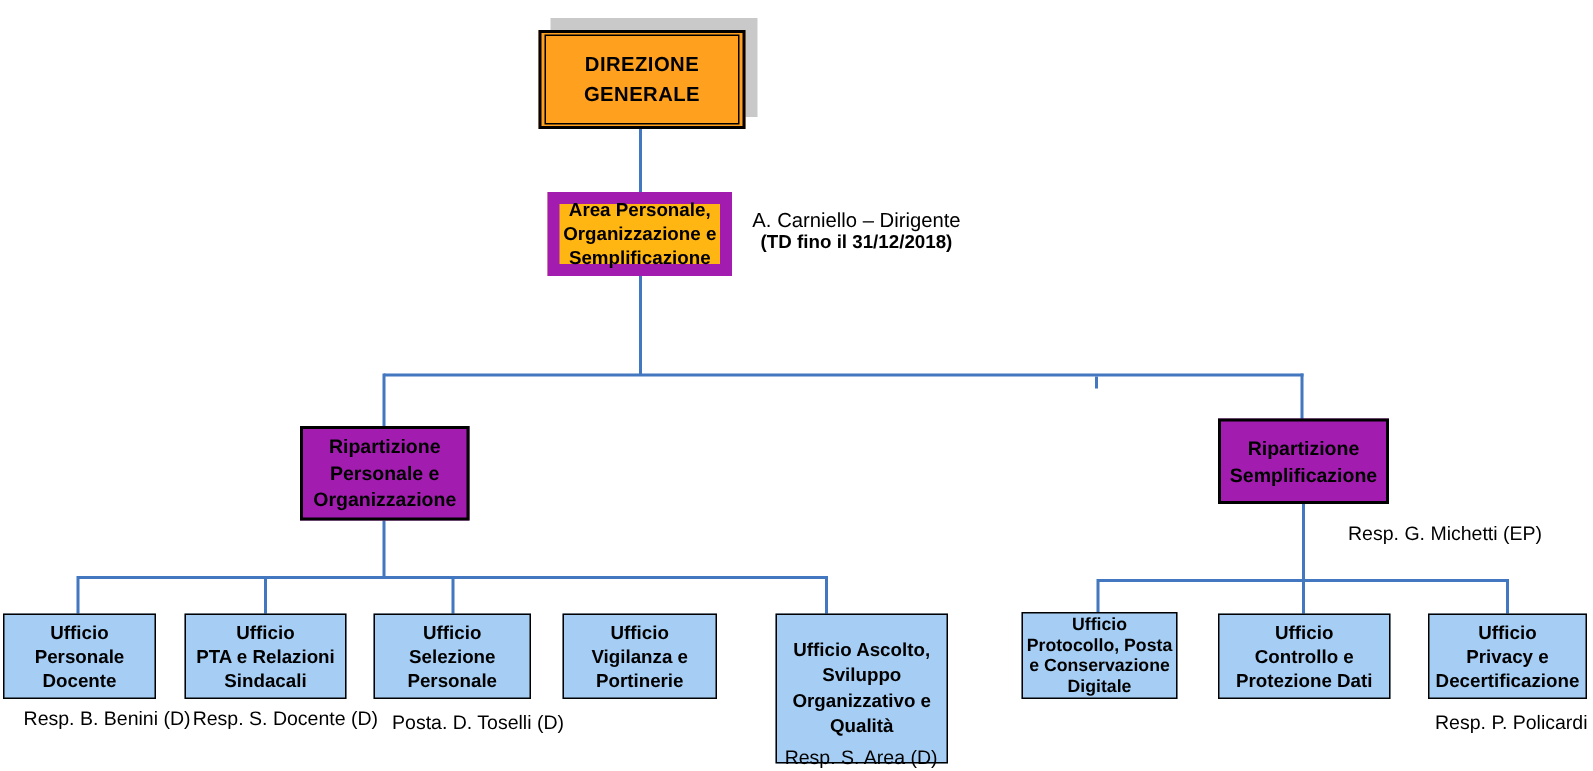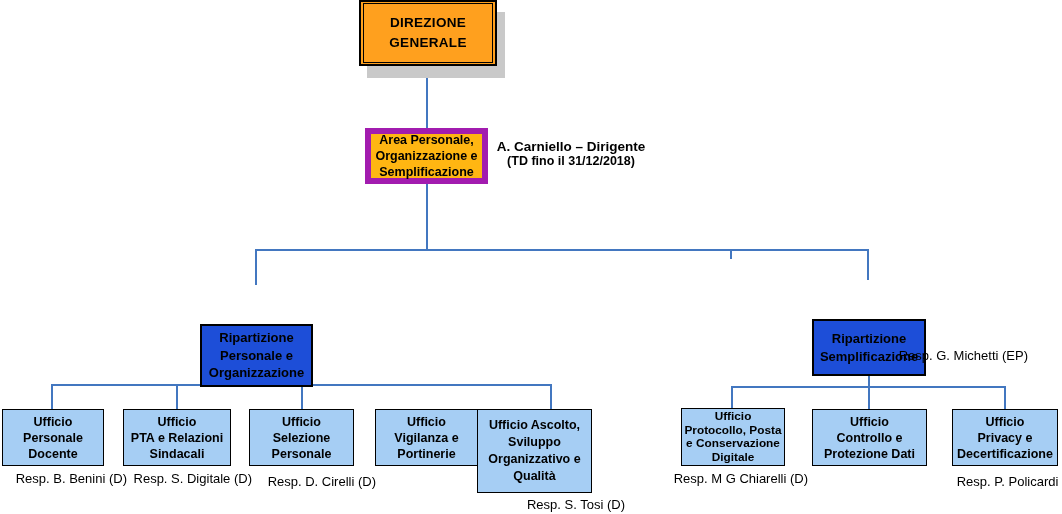--- a/index.html
+++ b/index.html
@@ -22,39 +22,39 @@
   .shadow{position:absolute;background:#C9C9C9;}
   .root{
     background:#FFA01E;border:2px solid #000;padding:2px;
     font-size:13.5px;line-height:20px;letter-spacing:.3px;
   }
   .root-inner{
     border:1px solid #000;width:100%;height:100%;display:flex;
     align-items:center;justify-content:center;white-space:pre-line;
   }
   .area{
-    background:#FFB612;border:6px solid #a21caf;
+    background:#FFB612;border:8px solid #a21caf;
     font-size:12.5px;line-height:16px;
   }
   .rip{
-    background:#1d4ed8;border:2px solid #000;
-    font-size:13px;line-height:17.5px;margin-top:40px;
+    background:#a21caf;border:2px solid #000;
+    font-size:13px;line-height:17.5px;
   }
   .office{
     background:#A6CEF4;border:1.5px solid #000;
     font-size:12.5px;line-height:16px;
   }
   .office.tall{line-height:17px;}
   .office.tight{font-size:11.8px;line-height:13.5px;}
   .resp{
     position:absolute;width:150px;text-align:right;
     font-size:13px;font-weight:normal;white-space:nowrap;
   }
   .mgr{position:absolute;left:496px;top:139px;width:150px;text-align:center;}
-  .mgr-name{font-size:13.5px;font-weight:bold;line-height:15px;}
+  .mgr-name{font-size:13.5px;font-weight:normal;line-height:15px;}
   .mgr-note{font-size:12.5px;font-weight:bold;line-height:14px;}
 </style>
 </head>
 <body>
 
 <div class="canvas">
 
   <div class="line v" style="left:426px;top:70px;height:58px"></div>
   <div class="line v" style="left:426px;top:183px;height:67px"></div>
   <div class="line h" style="left:256px;top:249px;width:613px"></div>
@@ -66,21 +66,21 @@
   <div class="line v" style="left:51px;top:384px;height:26px"></div>
   <div class="line v" style="left:176px;top:384px;height:26px"></div>
   <div class="line v" style="left:301px;top:384px;height:26px"></div>
   <div class="line v" style="left:550px;top:384px;height:26px"></div>
   <div class="line v" style="left:868px;top:336px;height:74px"></div>
   <div class="line h" style="left:732px;top:386px;width:274px"></div>
   <div class="line v" style="left:731px;top:386px;height:23px"></div>
   <div class="line v" style="left:1004px;top:386px;height:24px"></div>
 
   <div class="shadow" style="left:367px;top:12px;width:138px;height:66px"></div>
-  <div class="node root" style="left:359px;top:0;width:138px;height:66px">
+  <div class="node root" style="left:359px;top:20px;width:138px;height:66px">
     <div class="root-inner">DIREZIONE
 GENERALE</div>
   </div>
 
   <div class="node area" style="left:365px;top:128px;width:123px;height:56px">
     <span class="lbl">Area Personale,
 Organizzazione e
 Semplificazione</span>
   </div>
   <div class="mgr">
@@ -104,50 +104,49 @@
 Personale
 Docente</span>
   </div>
   <div class="resp" style="left:-23px;top:471px">Resp. B. Benini (D)</div>
 
   <div class="node office" style="left:123px;top:409px;width:108px;height:57px">
     <span class="lbl">Ufficio
 PTA e Relazioni
 Sindacali</span>
   </div>
-  <div class="resp" style="left:102px;top:471px">Resp. S. Digitale (D)</div>
+  <div class="resp" style="left:102px;top:471px">Resp. S. Docente (D)</div>
 
   <div class="node office" style="left:249px;top:409px;width:105px;height:57px">
     <span class="lbl">Ufficio
 Selezione
 Personale</span>
   </div>
-  <div class="resp" style="left:226px;top:474px">Resp. D. Cirelli (D)</div>
+  <div class="resp" style="left:226px;top:474px">Posta. D. Toselli (D)</div>
 
   <div class="node office" style="left:375px;top:409px;width:103px;height:57px">
     <span class="lbl">Ufficio
 Vigilanza e
 Portinerie</span>
   </div>
 
-  <div class="node office tall" style="left:477px;top:409px;width:115px;height:84px">
+  <div class="node office tall" style="left:517px;top:409px;width:115px;height:100px">
     <span class="lbl">Ufficio Ascolto,
 Sviluppo
 Organizzativo e
 Qualità</span>
   </div>
-  <div class="resp" style="left:475px;top:497px">Resp. S. Tosi (D)</div>
+  <div class="resp" style="left:475px;top:497px">Resp. S. Area (D)</div>
 
   <div class="node office tight" style="left:681px;top:408px;width:104px;height:58px">
     <span class="lbl">Ufficio
 Protocollo, Posta
 e Conservazione
 Digitale</span>
   </div>
-  <div class="resp" style="left:658px;top:471px">Resp. M G Chiarelli (D)</div>
 
   <div class="node office" style="left:812px;top:409px;width:115px;height:57px">
     <span class="lbl">Ufficio
 Controllo e
 Protezione Dati</span>
   </div>
 
   <div class="node office" style="left:952px;top:409px;width:106px;height:57px">
     <span class="lbl">Ufficio
 Privacy e

